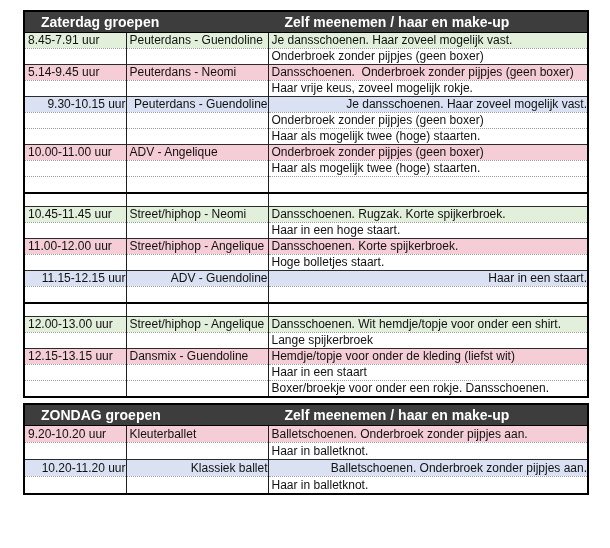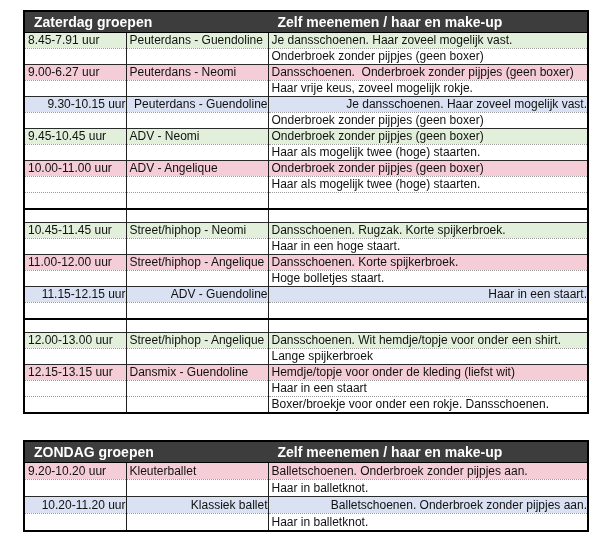--- a/index.html
+++ b/index.html
@@ -17,35 +17,35 @@
     top: 10px;
     width: 566px;
   }
   table.schedule {
     border-collapse: collapse;
     table-layout: fixed;
     width: 564px;
     border: 2px solid #000000;
   }
   table.schedule + table.schedule {
-    margin-top: 26px;
+    margin-top: 5px;
   }
   col.c-time  { width: 102px; }
   col.c-group { width: 142px; }
   col.c-items { width: 320px; }
 
   th {
     background: var(--c-header-bg, #3d3d3d);
     color: var(--c-header-text, #ffffff);
     font-size: 14px;
     font-weight: bold;
     text-align: left;
     height: 20px;
     line-height: 20px;
-    padding: 0 0 0 9px;
+    padding: 0 0 0 16px;
     white-space: pre;
     overflow: hidden;
     border-bottom: 1px solid #000000;
     border-left: 1px solid #3d3d3d;
   }
   td {
     font-size: 12px;
     color: #111111;
     height: 15px;
     line-height: 15px;
@@ -85,42 +85,37 @@
           <td data-name="cell-time">8.45-7.91 uur</td>
           <td data-name="cell-group">Peuterdans - Guendoline</td>
           <td data-name="cell-items">Je dansschoenen. Haar zoveel mogelijk vast.</td>
         </tr>
         <tr class="row white" data-name="table-row">
           <td data-name="cell-time"></td>
           <td data-name="cell-group"></td>
           <td data-name="cell-items">Onderbroek zonder pijpjes (geen boxer)</td>
         </tr>
         <tr class="row pink" data-name="table-row">
-          <td data-name="cell-time">9.00-6.27 uur</td>
+          <td data-name="cell-time">5.14-9.45 uur</td>
           <td data-name="cell-group">Peuterdans - Neomi</td>
           <td data-name="cell-items">Dansschoenen.  Onderbroek zonder pijpjes (geen boxer)</td>
         </tr>
         <tr class="row white" data-name="table-row">
           <td data-name="cell-time"></td>
           <td data-name="cell-group"></td>
           <td data-name="cell-items">Haar vrije keus, zoveel mogelijk rokje.</td>
         </tr>
         <tr class="row blue" data-name="table-row">
           <td data-name="cell-time">9.30-10.15 uur</td>
           <td data-name="cell-group">Peuterdans - Guendoline</td>
           <td data-name="cell-items">Je dansschoenen. Haar zoveel mogelijk vast.</td>
         </tr>
         <tr class="row white" data-name="table-row">
           <td data-name="cell-time"></td>
           <td data-name="cell-group"></td>
-          <td data-name="cell-items">Onderbroek zonder pijpjes (geen boxer)</td>
-        </tr>
-        <tr class="row green" data-name="table-row">
-          <td data-name="cell-time">9.45-10.45 uur</td>
-          <td data-name="cell-group">ADV - Neomi</td>
           <td data-name="cell-items">Onderbroek zonder pijpjes (geen boxer)</td>
         </tr>
         <tr class="row white" data-name="table-row">
           <td data-name="cell-time"></td>
           <td data-name="cell-group"></td>
           <td data-name="cell-items">Haar als mogelijk twee (hoge) staarten.</td>
         </tr>
         <tr class="row pink" data-name="table-row">
           <td data-name="cell-time">10.00-11.00 uur</td>
           <td data-name="cell-group">ADV - Angelique</td>

